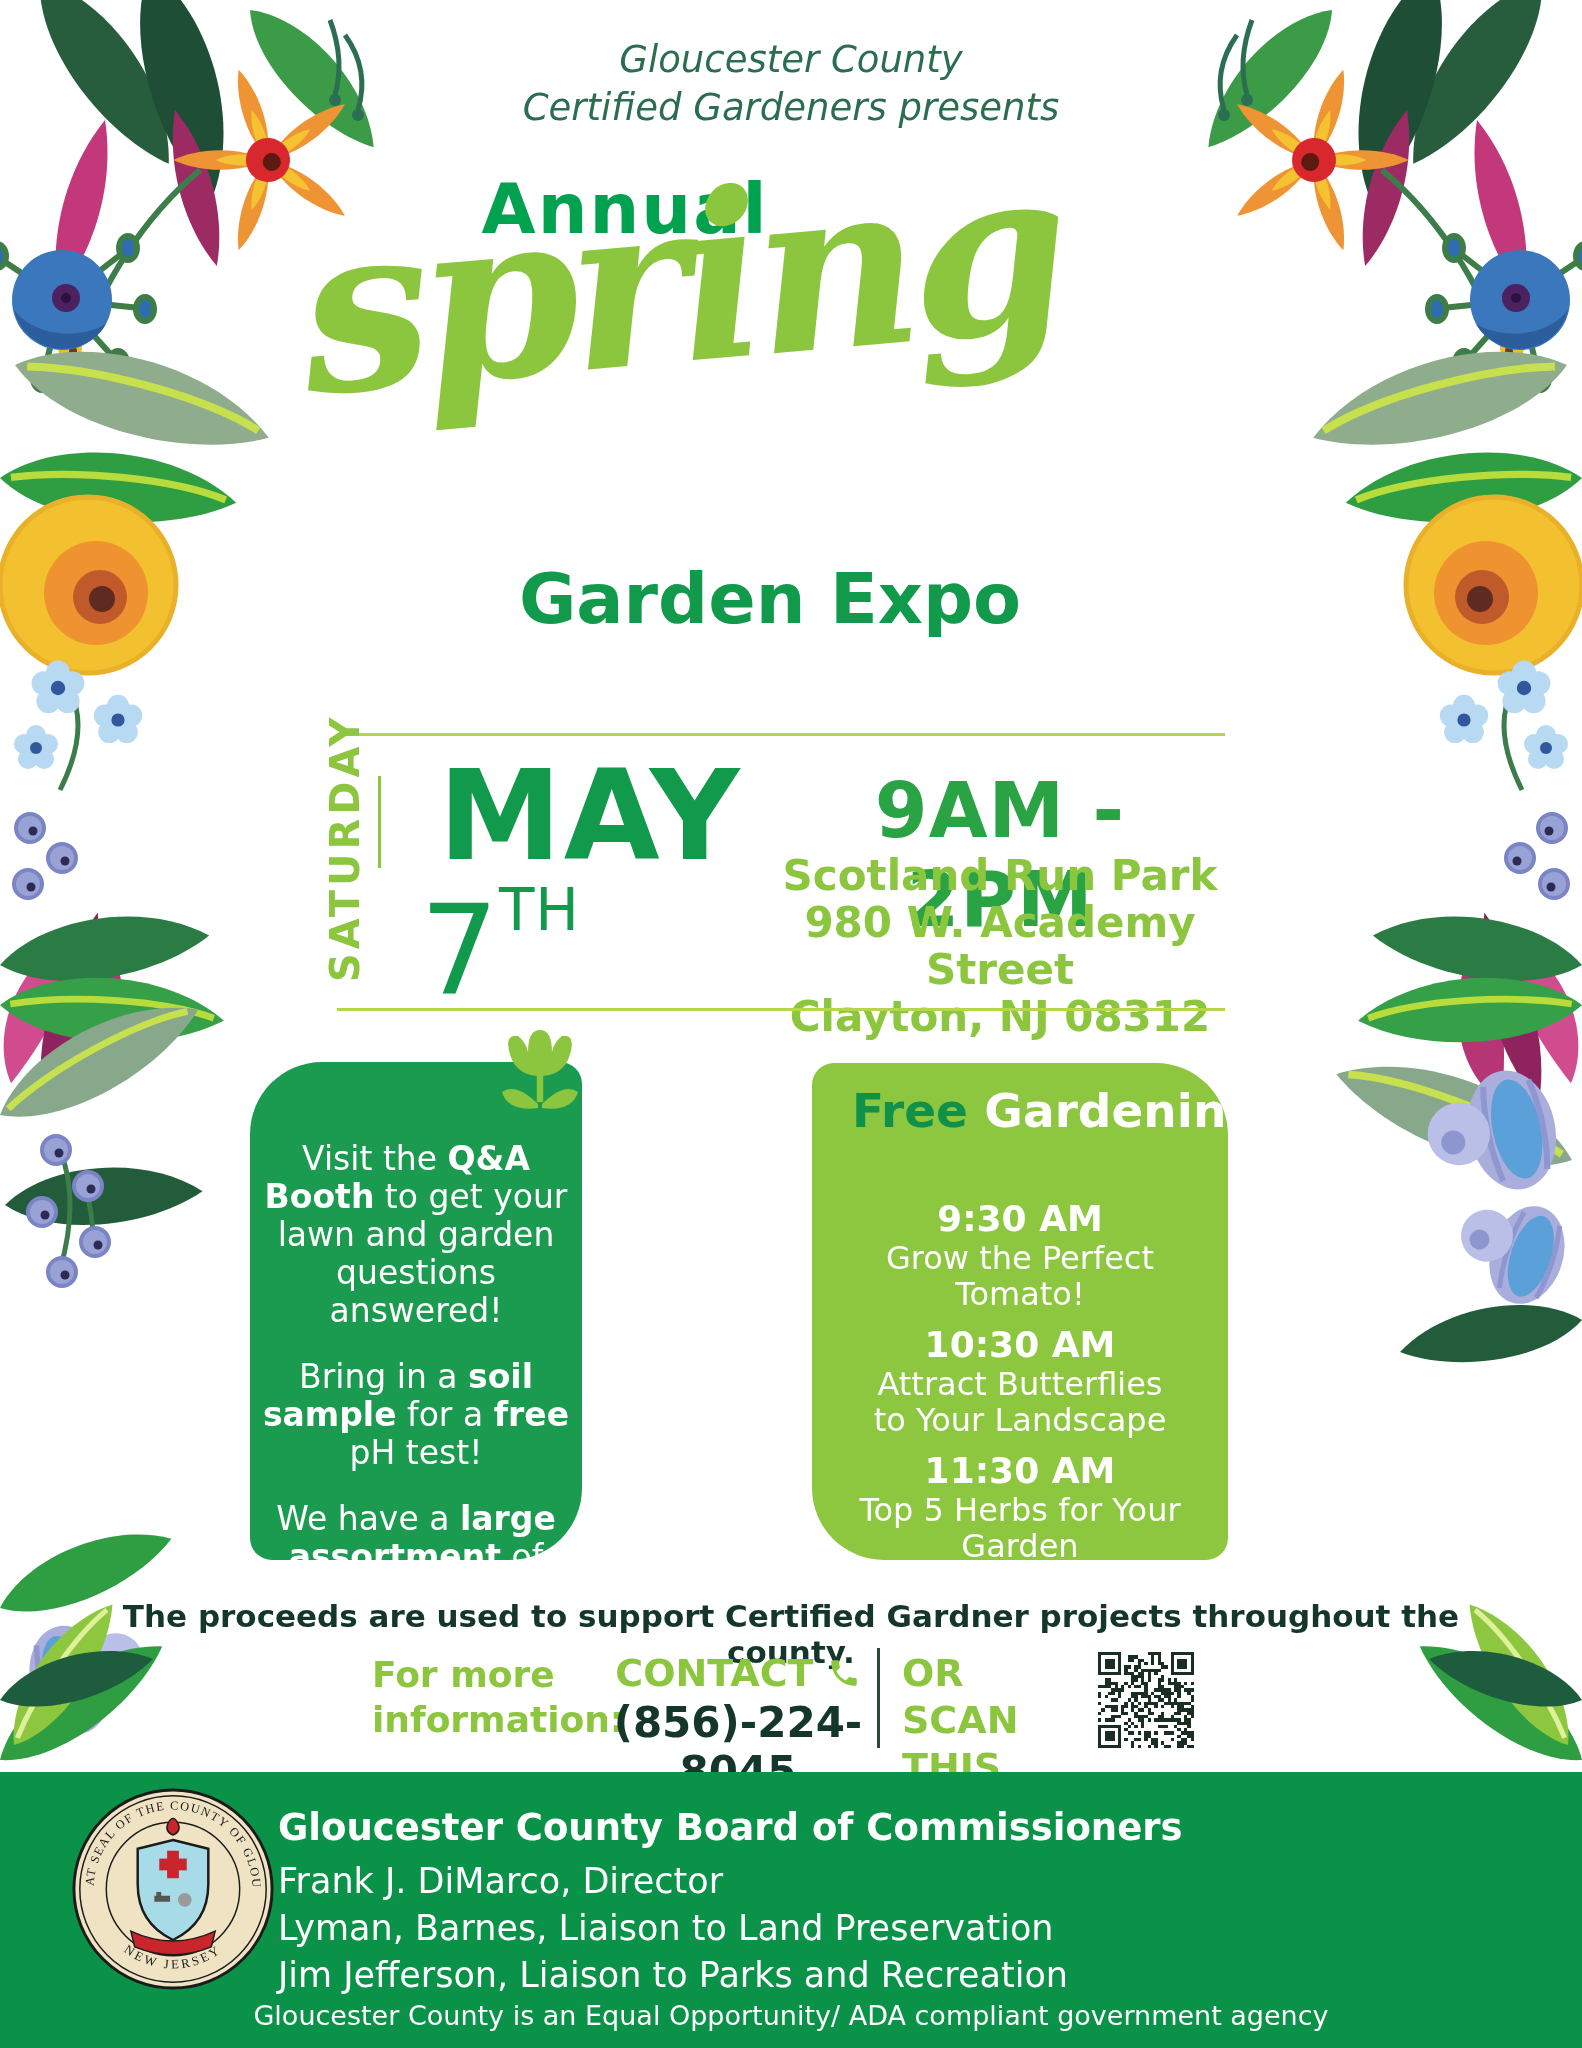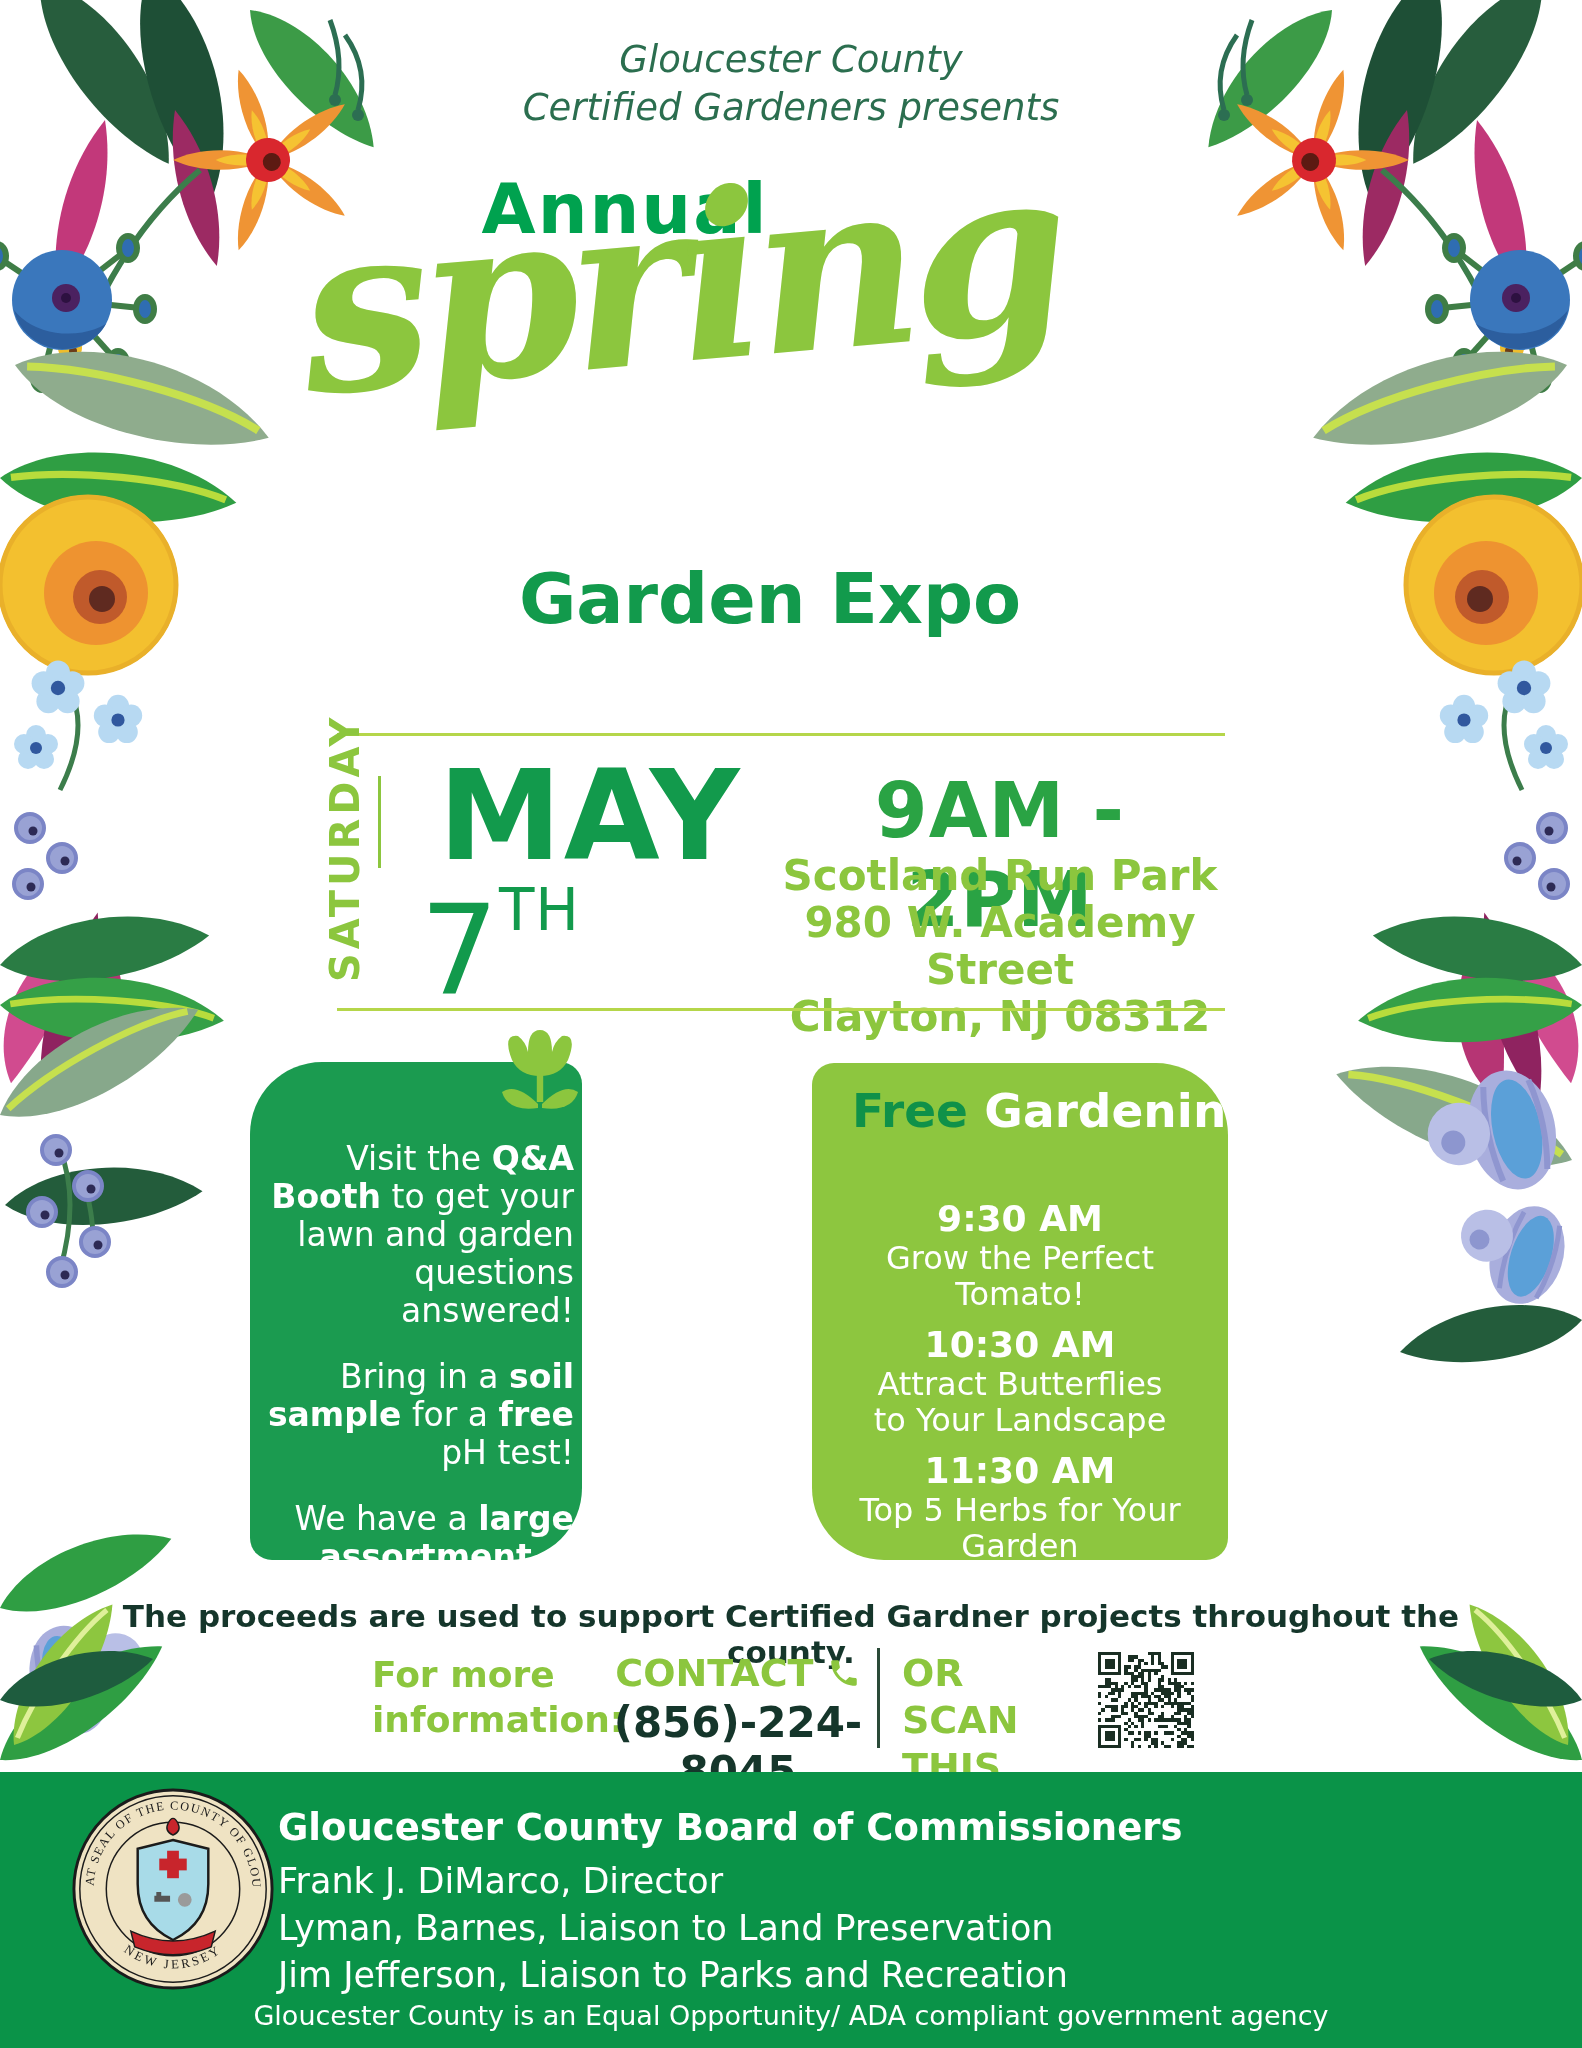--- a/index.html
+++ b/index.html
@@ -37,21 +37,21 @@
   .time{left:770px;top:766px;width:460px;text-align:center;
         font-size:76px;font-weight:800;color:#2aa344;letter-spacing:1px;}
   .venue{left:740px;top:852px;width:520px;text-align:center;
          font-size:42px;line-height:47px;font-weight:700;color:#8cc63e;}
 
   
   .qabox{left:250px;top:1062px;width:332px;height:498px;background:#1b9b50;
          border-radius:72px 22px 72px 22px;}
   .qatext{left:258px;top:1140px;width:316px;text-align:center;color:#ffffff;
           font-size:33px;line-height:38px;}
-  .qatext p{margin:0 0 28px 0;text-align:right;}
+  .qatext p{margin:0 0 28px 0;}
   .qatext b{font-weight:800;}
   .tulip{left:500px;top:1026px;width:80px;height:88px;}
 
   
   .wsbox{left:812px;top:1063px;width:416px;height:497px;background:#8dc63f;
          border-radius:22px 72px 22px 72px;}
   .wstitle{left:812px;top:1085px;width:416px;text-align:center;
            font-size:47px;line-height:51px;font-weight:800;color:#ffffff;padding-left:36px;}
   .wstitle .free{color:#0f9149;}
   .wslist{left:822px;top:1198px;width:396px;text-align:center;color:#ffffff;}

